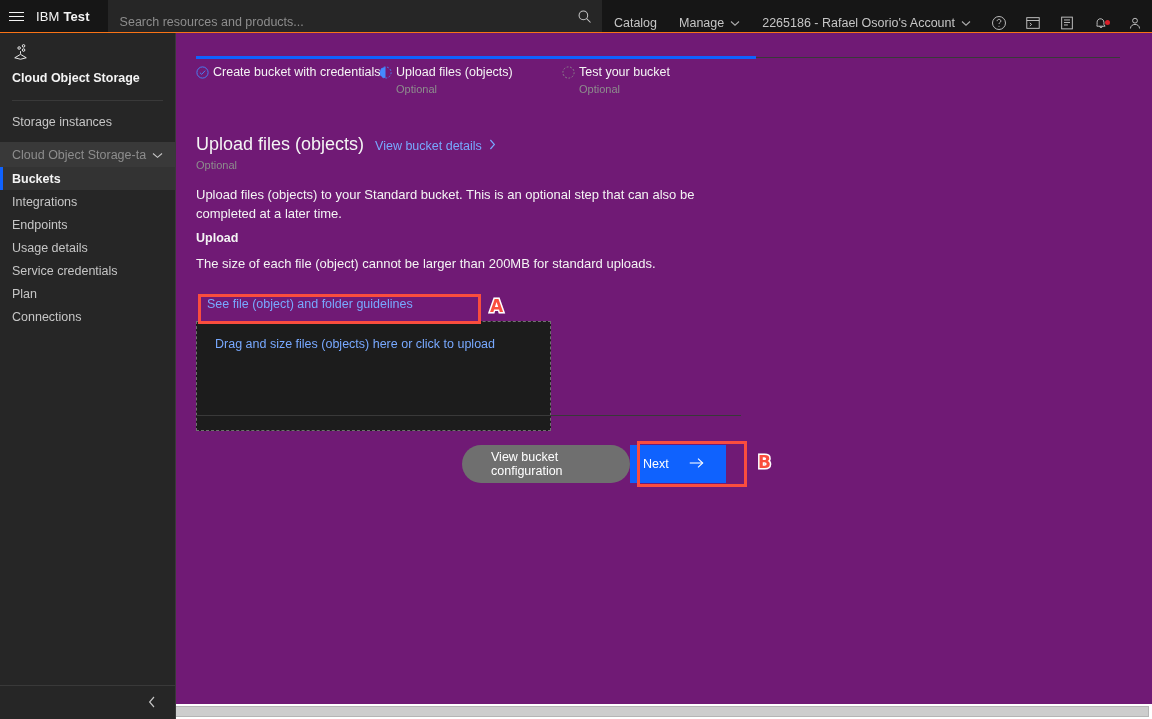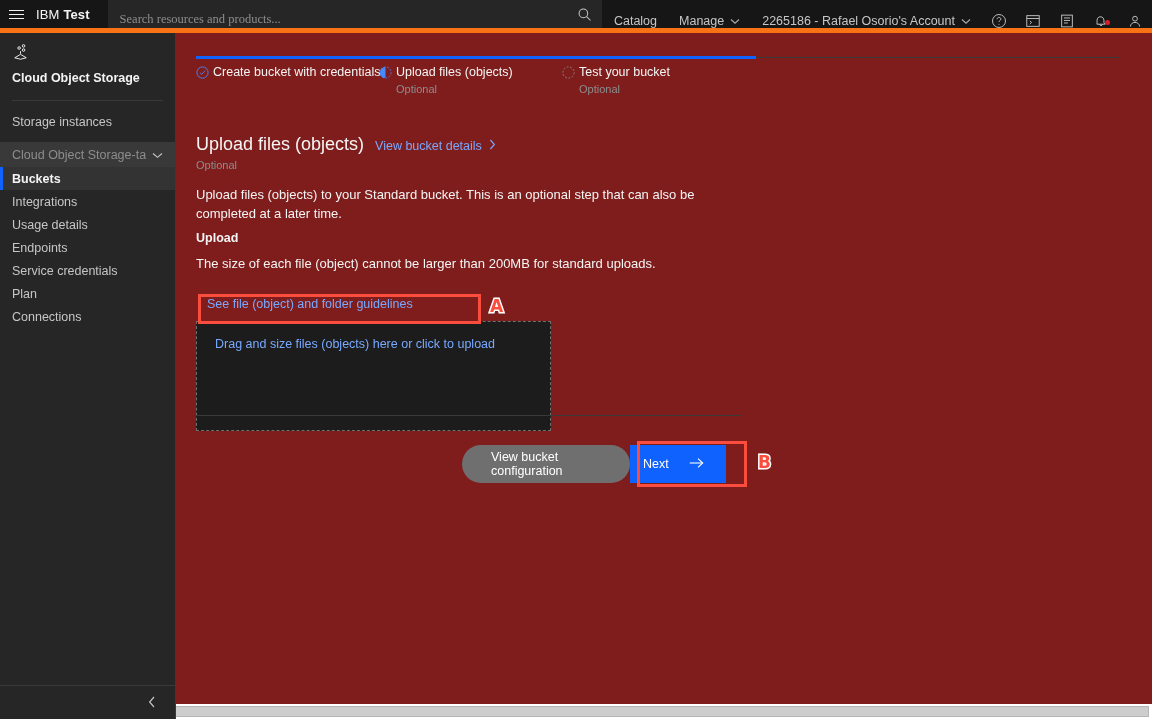--- a/index.html
+++ b/index.html
@@ -15,21 +15,21 @@
     background: #161616;
     overflow: hidden;
   }
 
   
   .header {
     position: absolute; top: 0; left: 0;
     width: 1152px; height: 33px;
     background: #161616;
     display: flex; align-items: stretch;
-    border-bottom: 5px solid #f97316;
+    border-bottom: 1px solid #f97316;
     z-index: 30;
   }
   .hamburger {
     width: 32px; display: flex; align-items: center; justify-content: center;
     cursor: pointer;
   }
   .hamburger .bars { width: 15px; }
   .hamburger .bars i {
     display: block; height: 1px; background: #f4f4f4; margin: 3px 0;
   }
@@ -43,21 +43,21 @@
   .brand .cloud { font-weight: 700; margin-left: 4px; }
   .search-wrap {
     flex: 1; position: relative; display: flex; align-items: center;
     background: #262626;
     margin-left: 4px;
     max-width: 494px;
   }
   .search-wrap input {
     flex: 1; background: transparent; border: none; outline: none;
     color: #c6c6c6; font-size: 12.5px;
-    font-family: Liberation Serif, serif;
+    font-family: Liberation Sans, sans-serif;
     padding: 11px 36px 0 12px; height: 100%;
   }
   .search-wrap input::placeholder { color: #8d8d8d; }
   .search-btn {
     position: absolute; right: 0; top: 0;
     width: 34px; height: 100%;
     display: flex; align-items: center; justify-content: center;
     cursor: pointer;
   }
   .hdr-right {
@@ -118,21 +118,21 @@
     display: flex; align-items: center; justify-content: flex-end;
     padding-right: 20px;
     border-top: 1px solid #393939;
     cursor: pointer; color: #c6c6c6;
   }
 
   
   .main {
     position: absolute; top: 33px; left: 176px;
     width: 976px; height: 686px;
-    background: #7f1d1d;
+    background: #701a75;
     overflow: hidden;
   }
   .content { position: relative; padding: 0; }
 
   
   .progress {
     position: absolute; left: 20px; top: 23px; width: 560px; height: 3px;
     background: #393939;
   }
   .progress .fill { height: 100%; width: 100%; background: #0f62fe; }
@@ -346,24 +346,24 @@
       </span>
     </div>
 
     <div class="sb-item active">
       <span>Buckets</span>
     </div>
     <div class="sb-item">
       <span>Integrations</span>
     </div>
     <div class="sb-item">
+      <span>Endpoints</span>
+    </div>
+    <div class="sb-item">
       <span>Usage details</span>
-    </div>
-    <div class="sb-item">
-      <span>Endpoints</span>
     </div>
     <div class="sb-item">
       <span>Service credentials</span>
     </div>
     <div class="sb-item">
       <span>Plan</span>
     </div>
     <div class="sb-item">
       <span>Connections</span>
     </div>

